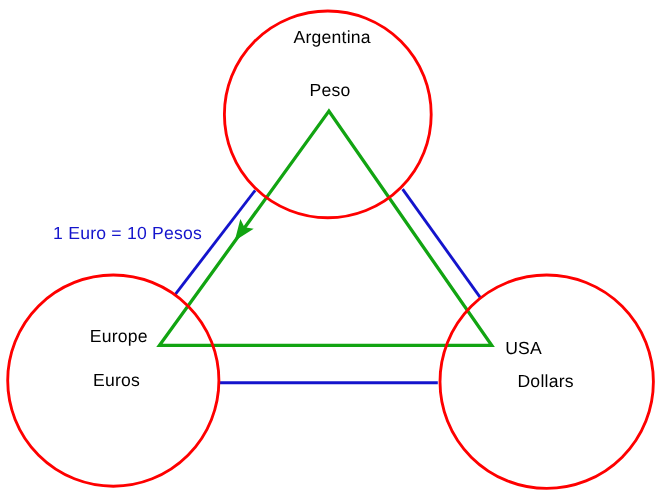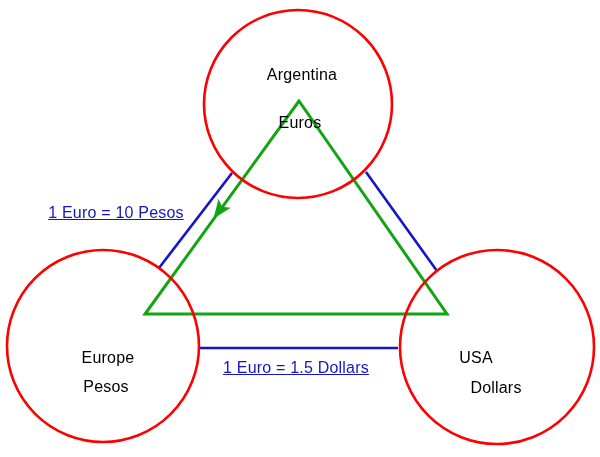--- a/index.html
+++ b/index.html
@@ -44,22 +44,22 @@
   }
   .lbl{
     position:absolute;
     transform:translateX(-50%);
     white-space:pre;
     font-size:16px;
     line-height:20px;
     letter-spacing:0.2px;
     text-align:center;
   }
-  .lbl.node{color:var(--node-text);margin-top:40px;}
-  .lbl.rate{color:var(--rate-text);text-decoration:underline;}
+  .lbl.node{color:var(--node-text);}
+  .lbl.rate{color:var(--rate-text);}
 </style>
 </head>
 <body>
 
 <div class="stage">
 
   <svg width="600" height="457" viewBox="0 0 600 457">
 
     <polygon class="flow-triangle" points="299,101 145,314 447,314"></polygon>
     <polygon class="flow-arrow" points="1,0 -18,7.5 -14,0 -18,-7.5" transform="translate(214,218) rotate(126)"></polygon>
@@ -67,24 +67,23 @@
     <line class="rate-line" x1="232" y1="173" x2="159" y2="268"></line>
     <line class="rate-line" x1="366" y1="172" x2="437" y2="271"></line>
     <line class="rate-line" x1="199" y1="348" x2="398" y2="348"></line>
 
     <circle class="node-circle" cx="298" cy="104" r="94"></circle>
     <circle class="node-circle" cx="103" cy="346" r="96"></circle>
     <circle class="node-circle" cx="497" cy="347" r="97"></circle>
   </svg>
 
   <div class="lbl node" style="left:302px;top:25px">Argentina</div>
-  <div class="lbl node" style="left:300px;top:73px">Euros</div>
+  <div class="lbl node" style="left:300px;top:73px">Peso</div>
 
-  <div class="lbl node" style="left:108px;top:308px">Europe</div>
-  <div class="lbl node" style="left:106px;top:337px">Pesos</div>
+  <div class="lbl node" style="left:108px;top:297px">Europe</div>
+  <div class="lbl node" style="left:106px;top:337px">Euros</div>
 
   <div class="lbl node" style="left:476px;top:308px">USA</div>
   <div class="lbl node" style="left:496px;top:338px">Dollars</div>
 
   <div class="lbl rate" style="left:116px;top:203px">1 Euro = 10 Pesos</div>
-  <div class="lbl rate" style="left:296px;top:358px">1 Euro = 1.5 Dollars</div>
 
 </div>
 
 </body></html>

